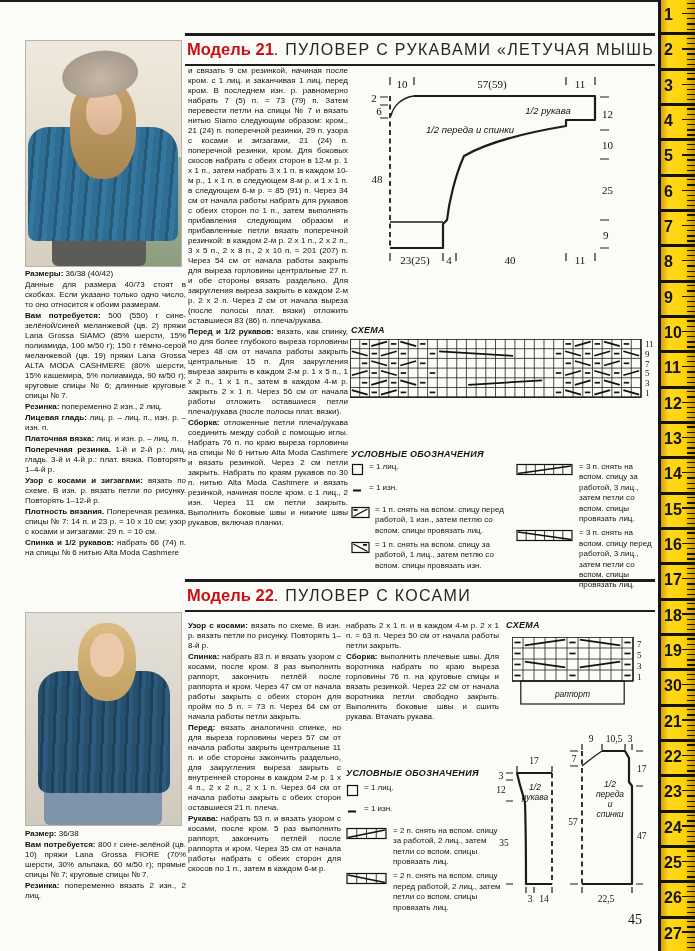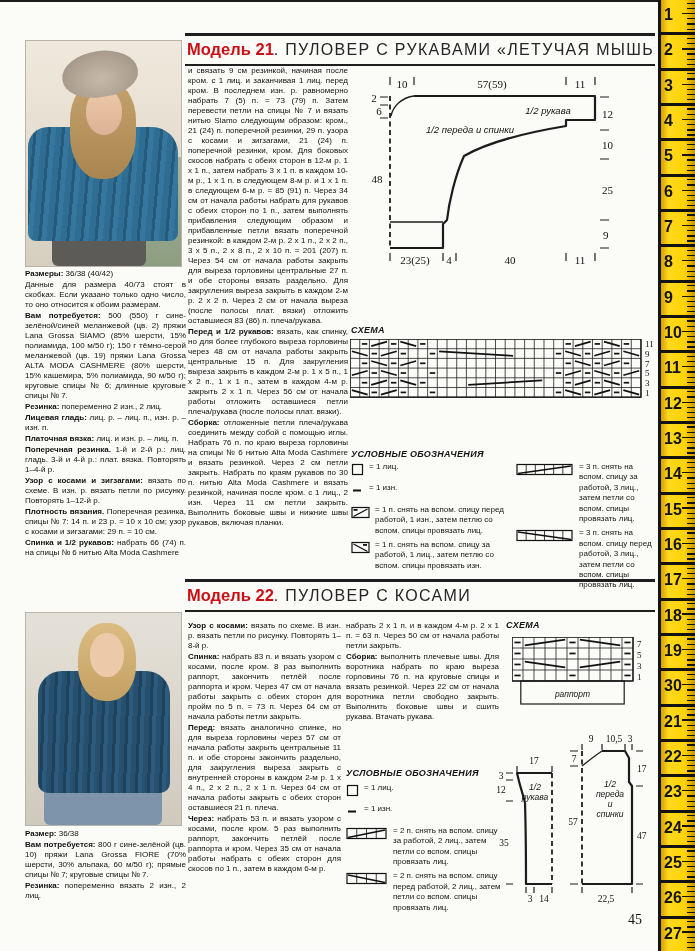--- a/index.html
+++ b/index.html
@@ -305,21 +305,21 @@
 
   <div class="col cap22">
       <p><b>Размер: </b>36/38</p>
       <p><b>Вам потребуется: </b>800 г сине-зелёной (цв. 10) пряжи Lana Grossa FIORE (70% шерсти, 30% альпака, 60 м/50 г); прямые спицы № 7; круговые спицы № 7.</p>
       <p><b>Резинка: </b>попеременно вязать 2 изн., 2 лиц.</p>
     </div>
   <div class="col col1-22">
       <p><b>Узор с косами: </b>вязать по схеме. В изн. р. вязать петли по рисунку. Повторять 1–8-й р.</p>
       <p><b>Спинка: </b>набрать 83 п. и вязать узором с косами, после кром. 8 раз выполнить раппорт, закончить петлёй после раппорта и кром. Через 47 см от начала работы закрыть с обеих сторон для пройм по 5 п. = 73 п. Через 64 см от начала работы петли закрыть.</p>
       <p><b>Перед: </b>вязать аналогично спинке, но для выреза горловины через 57 см от начала работы закрыть центральные 11 п. и обе стороны закончить раздельно, для закругления выреза закрыть с внутренней стороны в каждом 2-м р. 1 x 4 п., 2 x 2 п., 2 x 1 п. Через 64 см от начала работы закрыть с обеих сторон оставшиеся 21 п. плеча.</p>
-      <p><b>Через: </b>набрать 53 п. и вязать узором с косами, после кром. 5 раз выполнить раппорт, закончить петлёй после раппорта и кром. Через 35 см от начала работы набрать с обеих сторон для скосов по 1 п., затем в каждом 6-м р.</p>
+      <p><b>Рукава: </b>набрать 53 п. и вязать узором с косами, после кром. 5 раз выполнить раппорт, закончить петлёй после раппорта и кром. Через 35 см от начала работы набрать с обеих сторон для скосов по 1 п., затем в каждом 6-м р.</p>
     </div>
   <div class="col col2-22">
       <p>набрать 2 x 1 п. и в каждом 4-м р. 2 x 1 п. = 63 п. Через 50 см от начала работы петли закрыть.</p>
       <p><b>Сборка: </b>выполнить плечевые швы. Для воротника набрать по краю выреза горловины 76 п. на круговые спицы и вязать резинкой. Через 22 см от начала воротника петли свободно закрыть. Выполнить боковые швы и сшить рукава. Втачать рукава.</p>
     </div>
 
   <div class="schemtitle s22">СХЕМА</div>
   <div class="chart c22"><svg width="141" height="73" viewBox="0 0 141 73">
         <path d="M0.0,0 V44 M11.0,0 V44 M22.0,0 V44 M33.0,0 V44 M44.0,0 V44 M55.0,0 V44 M66.0,0 V44 M77.0,0 V44 M88.0,0 V44 M99.0,0 V44 M110.0,0 V44 M121.0,0 V44 M0,0.0 H121 M0,11.0 H121 M0,22.0 H121 M0,33.0 H121 M0,44.0 H121 " stroke="#222" fill="none" stroke-width="0.8"></path>
         <rect x="0" y="0" width="121" height="44" stroke="#1a1a1a" fill="none" stroke-width="1.4"></rect>

